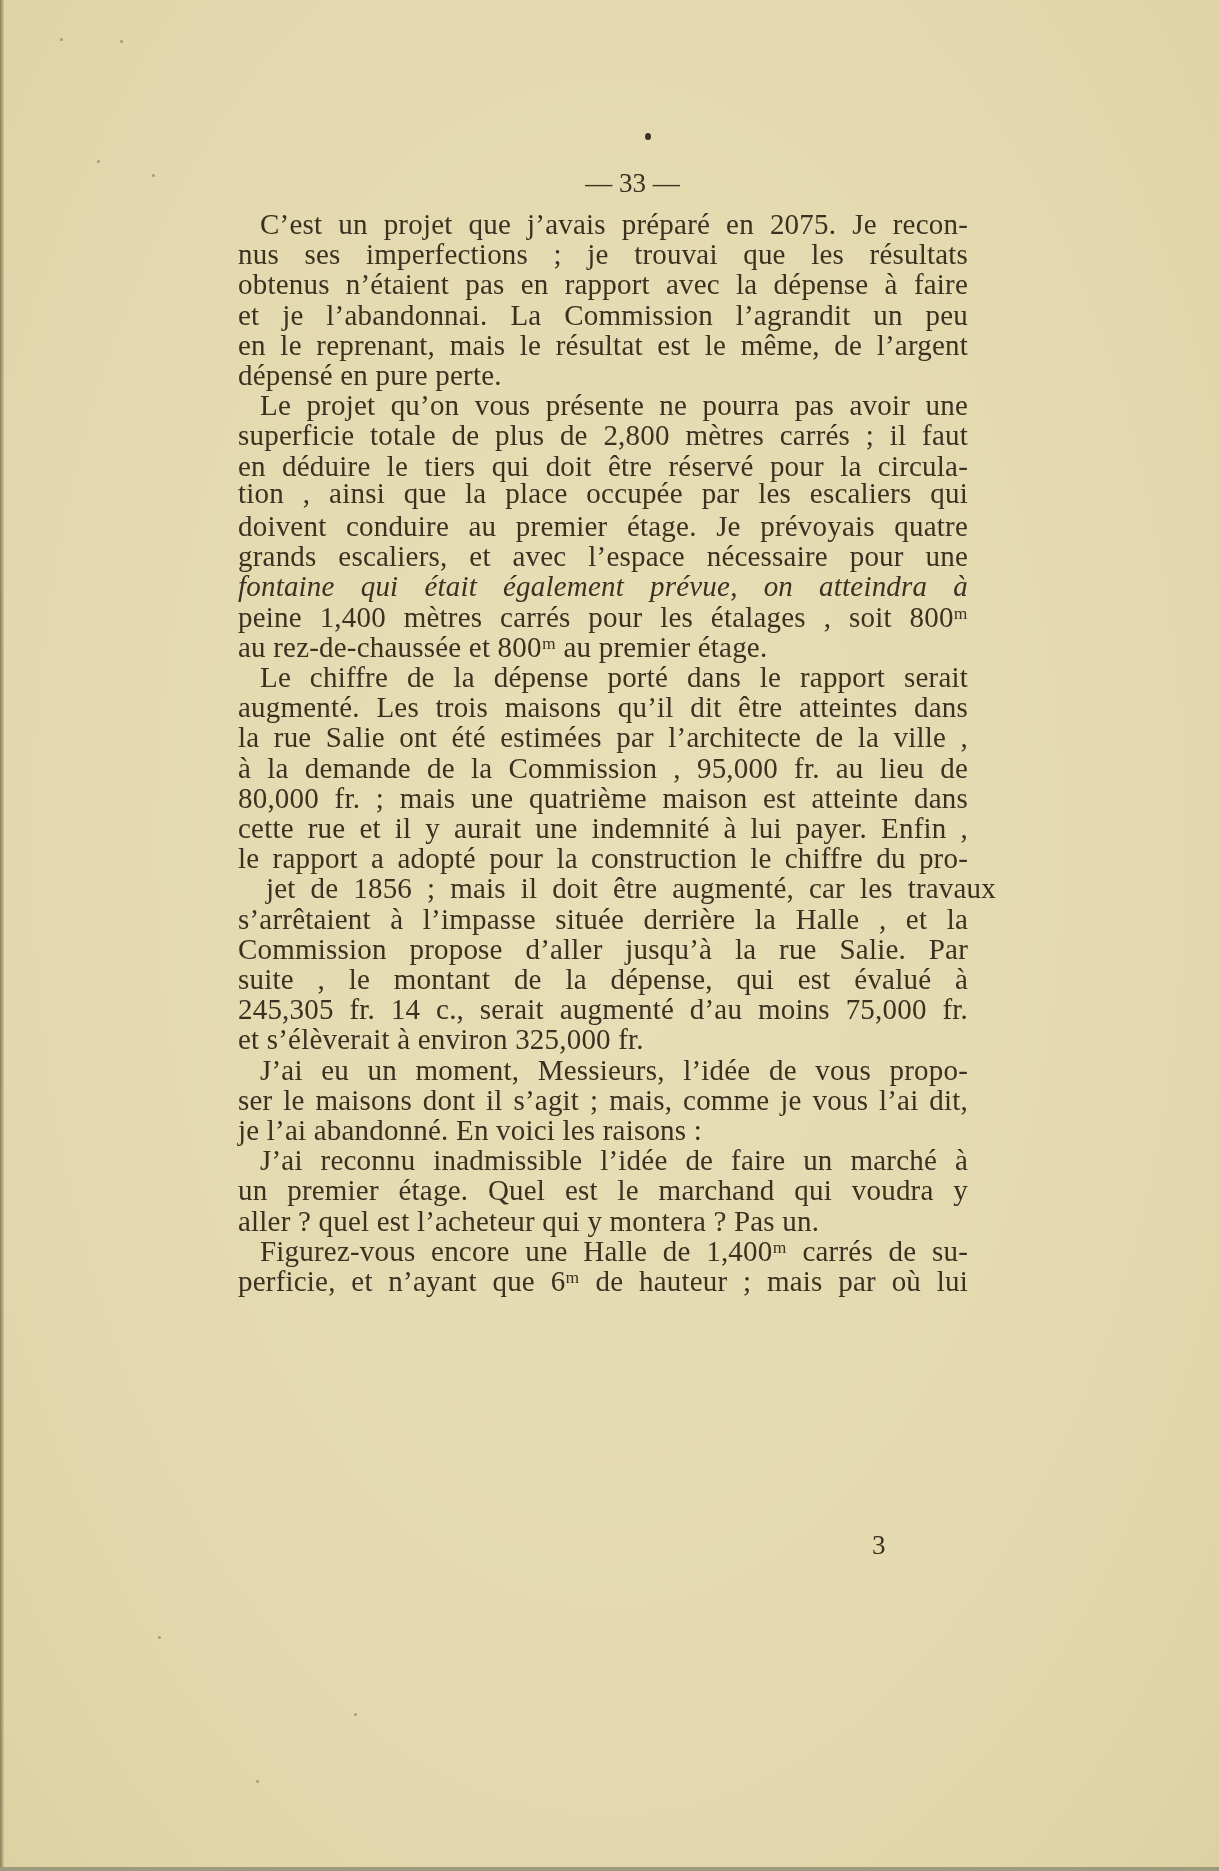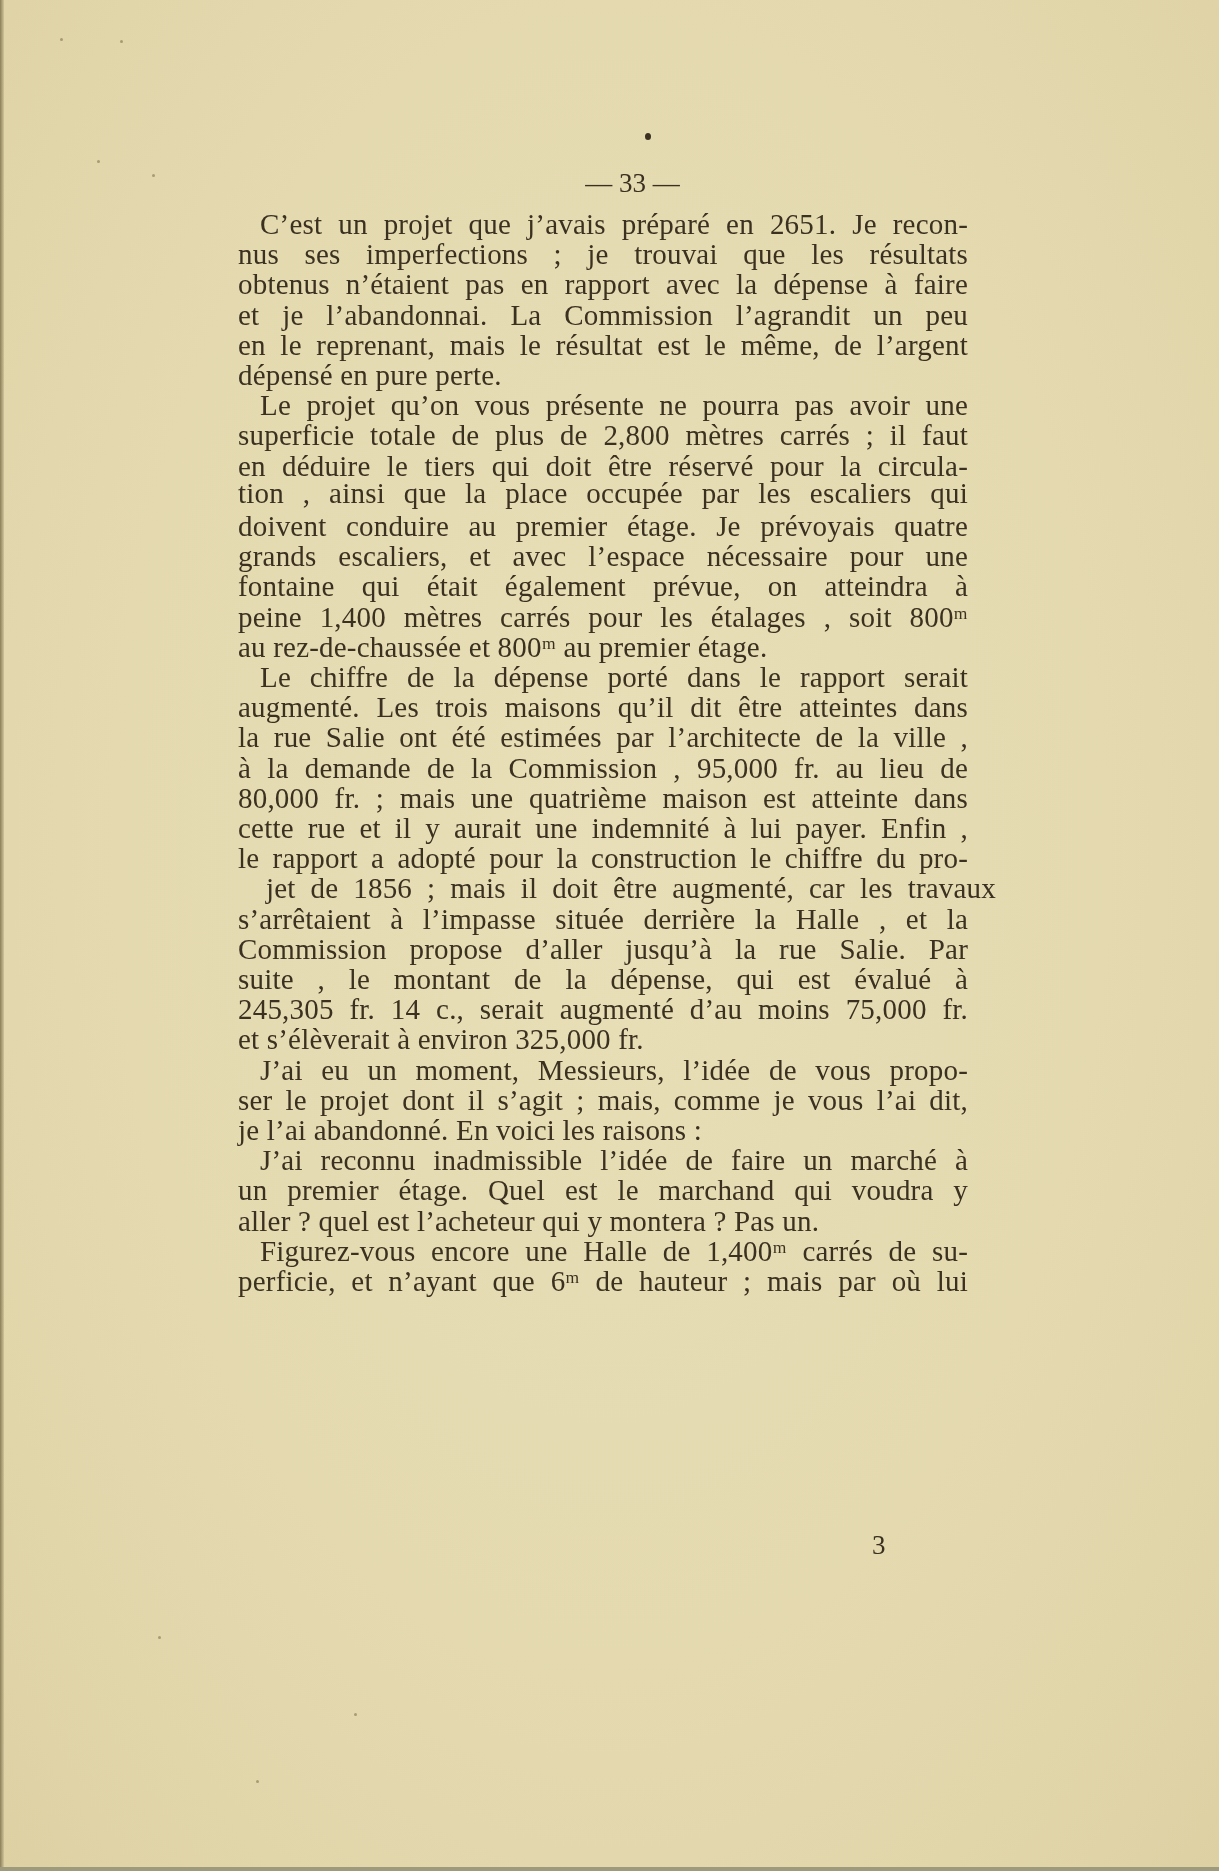--- a/index.html
+++ b/index.html
@@ -108,50 +108,50 @@
   <div class="speck" style="left:152px;top:174px;"></div>
   <div class="speck" style="left:256px;top:1780px;"></div>
   <div class="speck" style="left:158px;top:1636px;"></div>
   <div class="speck" style="left:354px;top:1713px;"></div>
 
   <div class="dot-mark"></div>
 
   <div class="pagenum">— 33 —</div>
 
   <div class="text" id="text-block">
-      <div class="line indent" style="top: 207px;">C’est un projet que j’avais préparé en 2651. Je recon-</div>
+      <div class="line indent" style="top: 207px;">C’est un projet que j’avais préparé en 2075. Je recon-</div>
       <div class="line" style="top: 237.2px;">nus ses imperfections ; je trouvai que les résultats</div>
       <div class="line" style="top: 267.4px;">obtenus n’étaient pas en rapport avec la dépense à faire</div>
       <div class="line" style="top: 297.6px;">et je l’abandonnai. La Commission l’agrandit un peu</div>
       <div class="line" style="top: 327.8px;">en le reprenant, mais le résultat est le même, de l’argent</div>
       <div class="line last" style="top: 358px;">dépensé en pure perte.</div>
       <div class="line indent" style="top: 388.2px;">Le projet qu’on vous présente ne pourra pas avoir une</div>
       <div class="line" style="top: 418.4px;">superficie totale de plus de 2,800 mètres carrés ; il faut</div>
       <div class="line" style="top: 448.6px;">en déduire le tiers qui doit être réservé pour la circula-</div>
       <div class="line" style="top: 476px;">tion , ainsi que la place occupée par les escaliers qui</div>
       <div class="line" style="top: 509px;">doivent conduire au premier étage. Je prévoyais quatre</div>
       <div class="line" style="top: 539.2px;">grands escaliers, et avec l’espace nécessaire pour une</div>
-      <div class="line" style="top: 569.4px;">fontaine qui était également prévue, on atteindra à</div>
+      <div class="line" style="top: 569.4px; font-style: italic;">fontaine qui était également prévue, on atteindra à</div>
       <div class="line" style="top: 599.6px;">peine 1,400 mètres carrés pour les étalages , soit 800ᵐ</div>
       <div class="line last" style="top: 629.8px;">au rez-de-chaussée et 800ᵐ au premier étage.</div>
       <div class="line indent" style="top: 660px;">Le chiffre de la dépense porté dans le rapport serait</div>
       <div class="line" style="top: 690.2px;">augmenté. Les trois maisons qu’il dit être atteintes dans</div>
       <div class="line" style="top: 720.4px;">la rue Salie ont été estimées par l’architecte de la ville ,</div>
       <div class="line" style="top: 750.6px;">à la demande de la Commission , 95,000 fr. au lieu de</div>
       <div class="line" style="top: 780.8px;">80,000 fr. ; mais une quatrième maison est atteinte dans</div>
       <div class="line" style="top: 811px;">cette rue et il y aurait une indemnité à lui payer. Enfin ,</div>
       <div class="line" style="top: 841.2px;">le rapport a adopté pour la construction le chiffre du pro-</div>
       <div class="line" style="top: 871.4px; margin-left: 28px;">jet de 1856 ; mais il doit être augmenté, car les travaux</div>
       <div class="line" style="top: 901.6px;">s’arrêtaient à l’impasse située derrière la Halle , et la</div>
       <div class="line" style="top: 931.8px;">Commission propose d’aller jusqu’à la rue Salie. Par</div>
       <div class="line" style="top: 962px;">suite , le montant de la dépense, qui est évalué à</div>
       <div class="line" style="top: 992.2px;">245,305 fr. 14 c., serait augmenté d’au moins 75,000 fr.</div>
       <div class="line last" style="top: 1022.4px;">et s’élèverait à environ 325,000 fr.</div>
       <div class="line indent" style="top: 1052.6px;">J’ai eu un moment, Messieurs, l’idée de vous propo-</div>
-      <div class="line" style="top: 1082.8px;">ser le projet dont il s’agit ; mais, comme je vous l’ai dit,</div>
+      <div class="line" style="top: 1082.8px;">ser le maisons dont il s’agit ; mais, comme je vous l’ai dit,</div>
       <div class="line last" style="top: 1113px;">je l’ai abandonné. En voici les raisons :</div>
       <div class="line indent" style="top: 1143.2px;">J’ai reconnu inadmissible l’idée de faire un marché à</div>
       <div class="line" style="top: 1173.4px;">un premier étage. Quel est le marchand qui voudra y</div>
       <div class="line last" style="top: 1203.6px;">aller ? quel est l’acheteur qui y montera ? Pas un.</div>
       <div class="line indent" style="top: 1233.8px;">Figurez-vous encore une Halle de 1,400ᵐ carrés de su-</div>
       <div class="line" style="top: 1264px;">perficie, et n’ayant que 6ᵐ de hauteur ; mais par où lui</div>
     </div>
 
   <div class="signature">3</div>
 </div>

